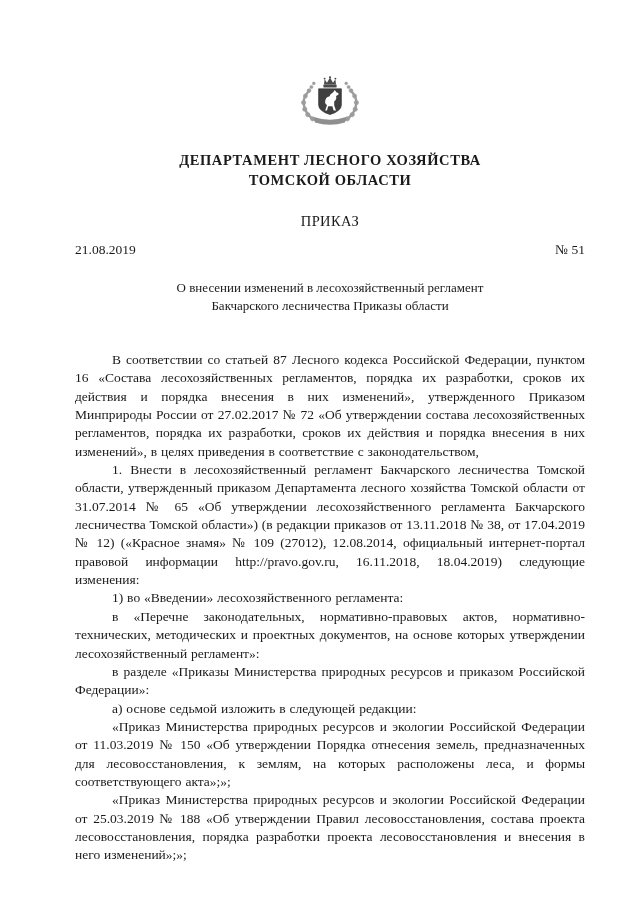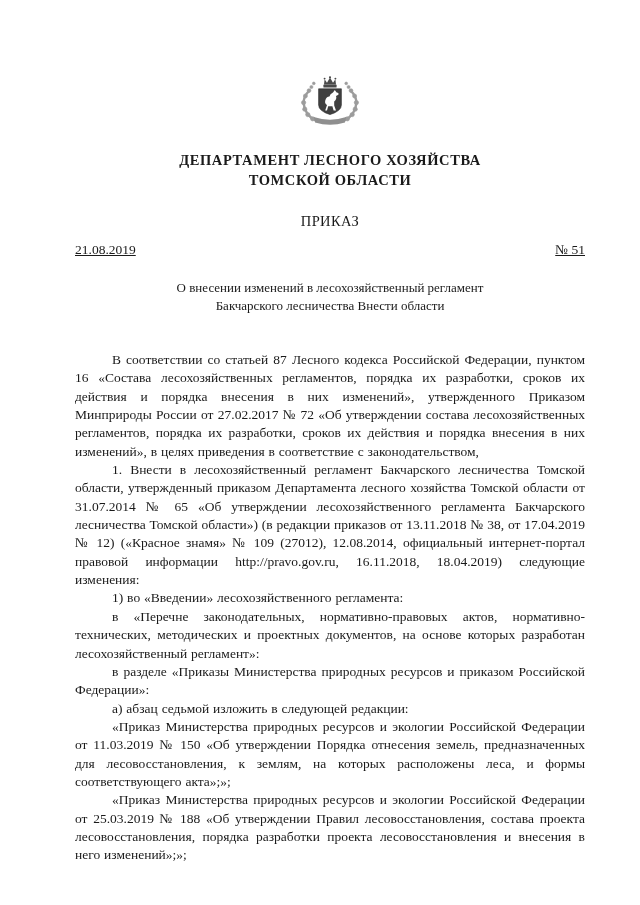--- a/index.html
+++ b/index.html
@@ -48,21 +48,20 @@
     text-align: center;
     font-size: 13px;
     line-height: 16px;
   }
   .date-row {
     margin-top: 12px;
     display: flex;
     justify-content: space-between;
     font-size: 13.5px;
     line-height: 17px;
-    text-decoration: underline;
   }
   .doc-title {
     margin-top: 21px;
     text-align: center;
     font-size: 13px;
     line-height: 18px;
   }
   .body-text {
     margin-top: 36px;
     font-size: 13.5px;
@@ -131,28 +130,28 @@
 
     <div class="doc-type">ПРИКАЗ</div>
 
     <div class="date-row">
       <span>21.08.2019</span>
       <span>№ 51</span>
     </div>
 
     <div class="doc-title">
       <div>О внесении изменений в лесохозяйственный регламент</div>
-      <div>Бакчарского лесничества Внести области</div>
+      <div>Бакчарского лесничества Приказы области</div>
     </div>
 
     <div class="body-text">
       <p>В соответствии со статьей 87 Лесного кодекса Российской Федерации, пунктом 16 «Состава лесохозяйственных регламентов, порядка их разработки, сроков их действия и порядка внесения в них изменений», утвержденного Приказом Минприроды России от 27.02.2017 № 72 «Об утверждении состава лесохозяйственных регламентов, порядка их разработки, сроков их действия и порядка внесения в них изменений», в целях приведения в соответствие с законодательством,</p>
       <p>1. Внести в лесохозяйственный регламент Бакчарского лесничества Томской области, утвержденный приказом Департамента лесного хозяйства Томской области от 31.07.2014 № 65 «Об утверждении лесохозяйственного регламента Бакчарского лесничества Томской области») (в редакции приказов от 13.11.2018 № 38, от 17.04.2019 № 12) («Красное знамя» № 109 (27012), 12.08.2014, официальный интернет-портал правовой информации http://pravo.gov.ru, 16.11.2018, 18.04.2019) следующие изменения:</p>
       <p>1) во «Введении» лесохозяйственного регламента:</p>
-      <p>в «Перечне законодательных, нормативно-правовых актов, нормативно-технических, методических и проектных документов, на основе которых разработан лесохозяйственный регламент»:</p>
+      <p>в «Перечне законодательных, нормативно-правовых актов, нормативно-технических, методических и проектных документов, на основе которых утверждении лесохозяйственный регламент»:</p>
       <p>в разделе «Приказы Министерства природных ресурсов и приказом Российской Федерации»:</p>
-      <p>а) абзац седьмой изложить в следующей редакции:</p>
+      <p>а) основе седьмой изложить в следующей редакции:</p>
       <p>«Приказ Министерства природных ресурсов и экологии Российской Федерации от 11.03.2019 № 150 «Об утверждении Порядка отнесения земель, предназначенных для лесовосстановления, к землям, на которых расположены леса, и формы соответствующего акта»;»;</p>
       <p>«Приказ Министерства природных ресурсов и экологии Российской Федерации от 25.03.2019 № 188 «Об утверждении Правил лесовосстановления, состава проекта лесовосстановления, порядка разработки проекта лесовосстановления и внесения в него изменений»;»;</p>
     </div>
 
   </div>
 </div>
 
 </body></html>

